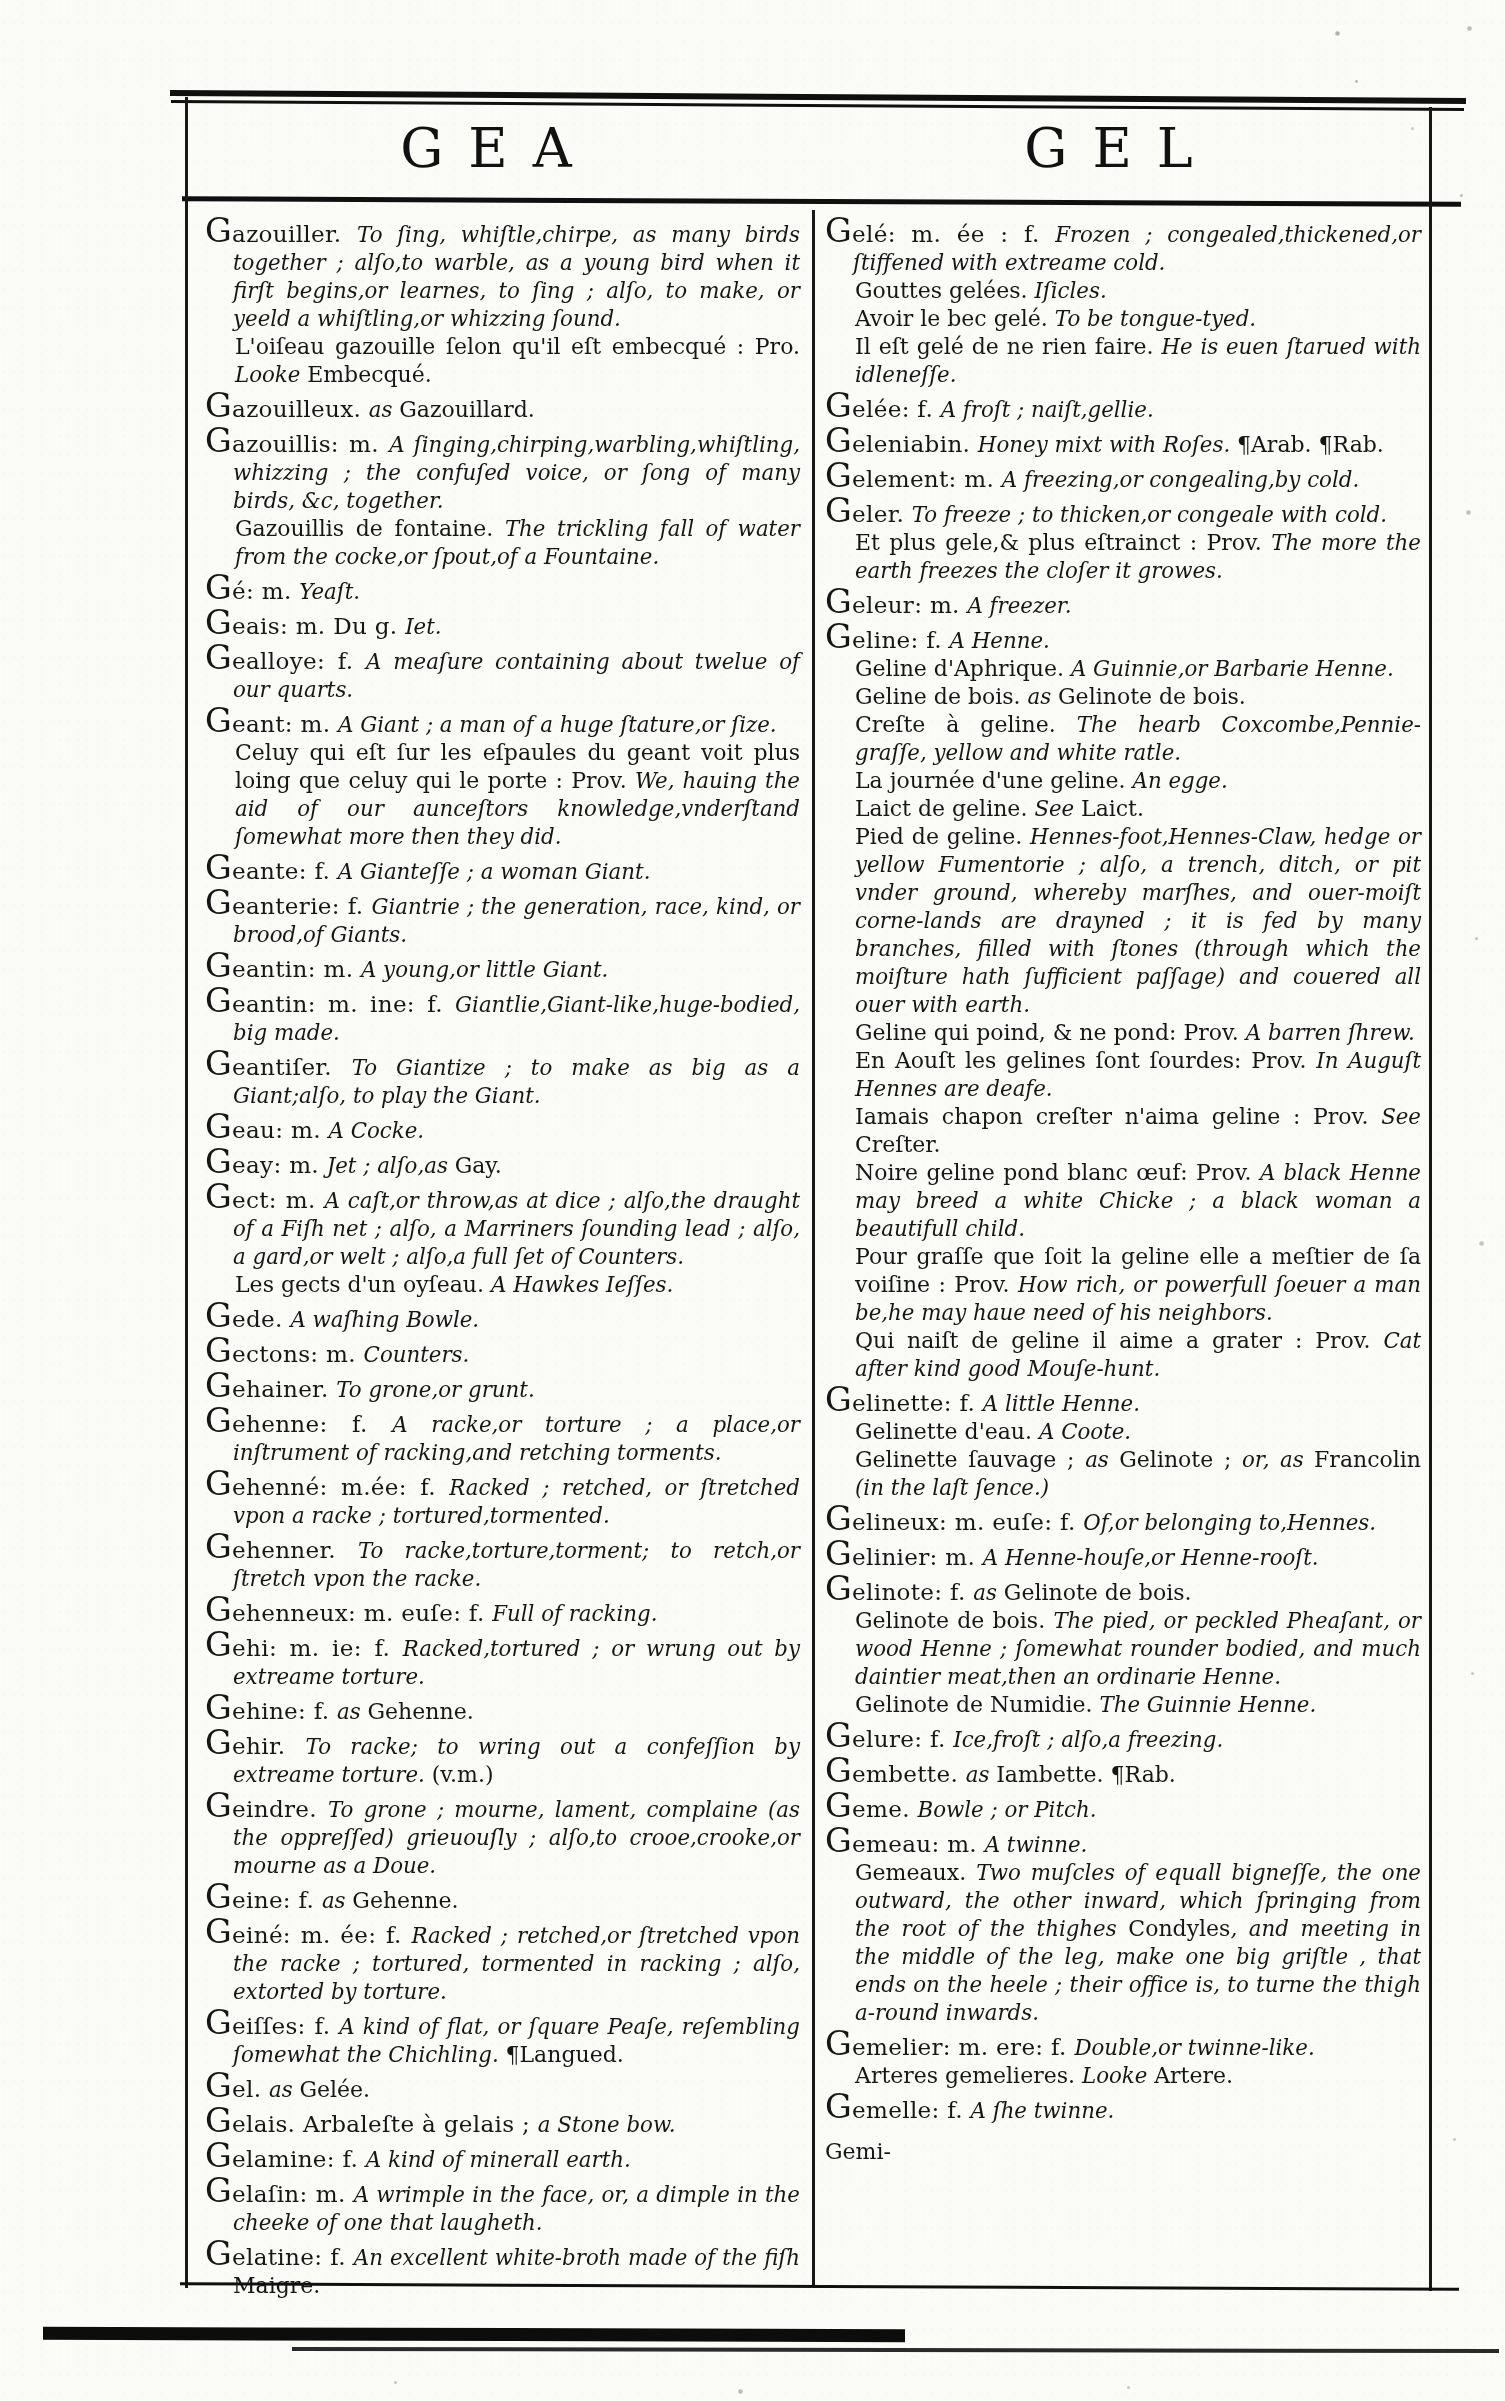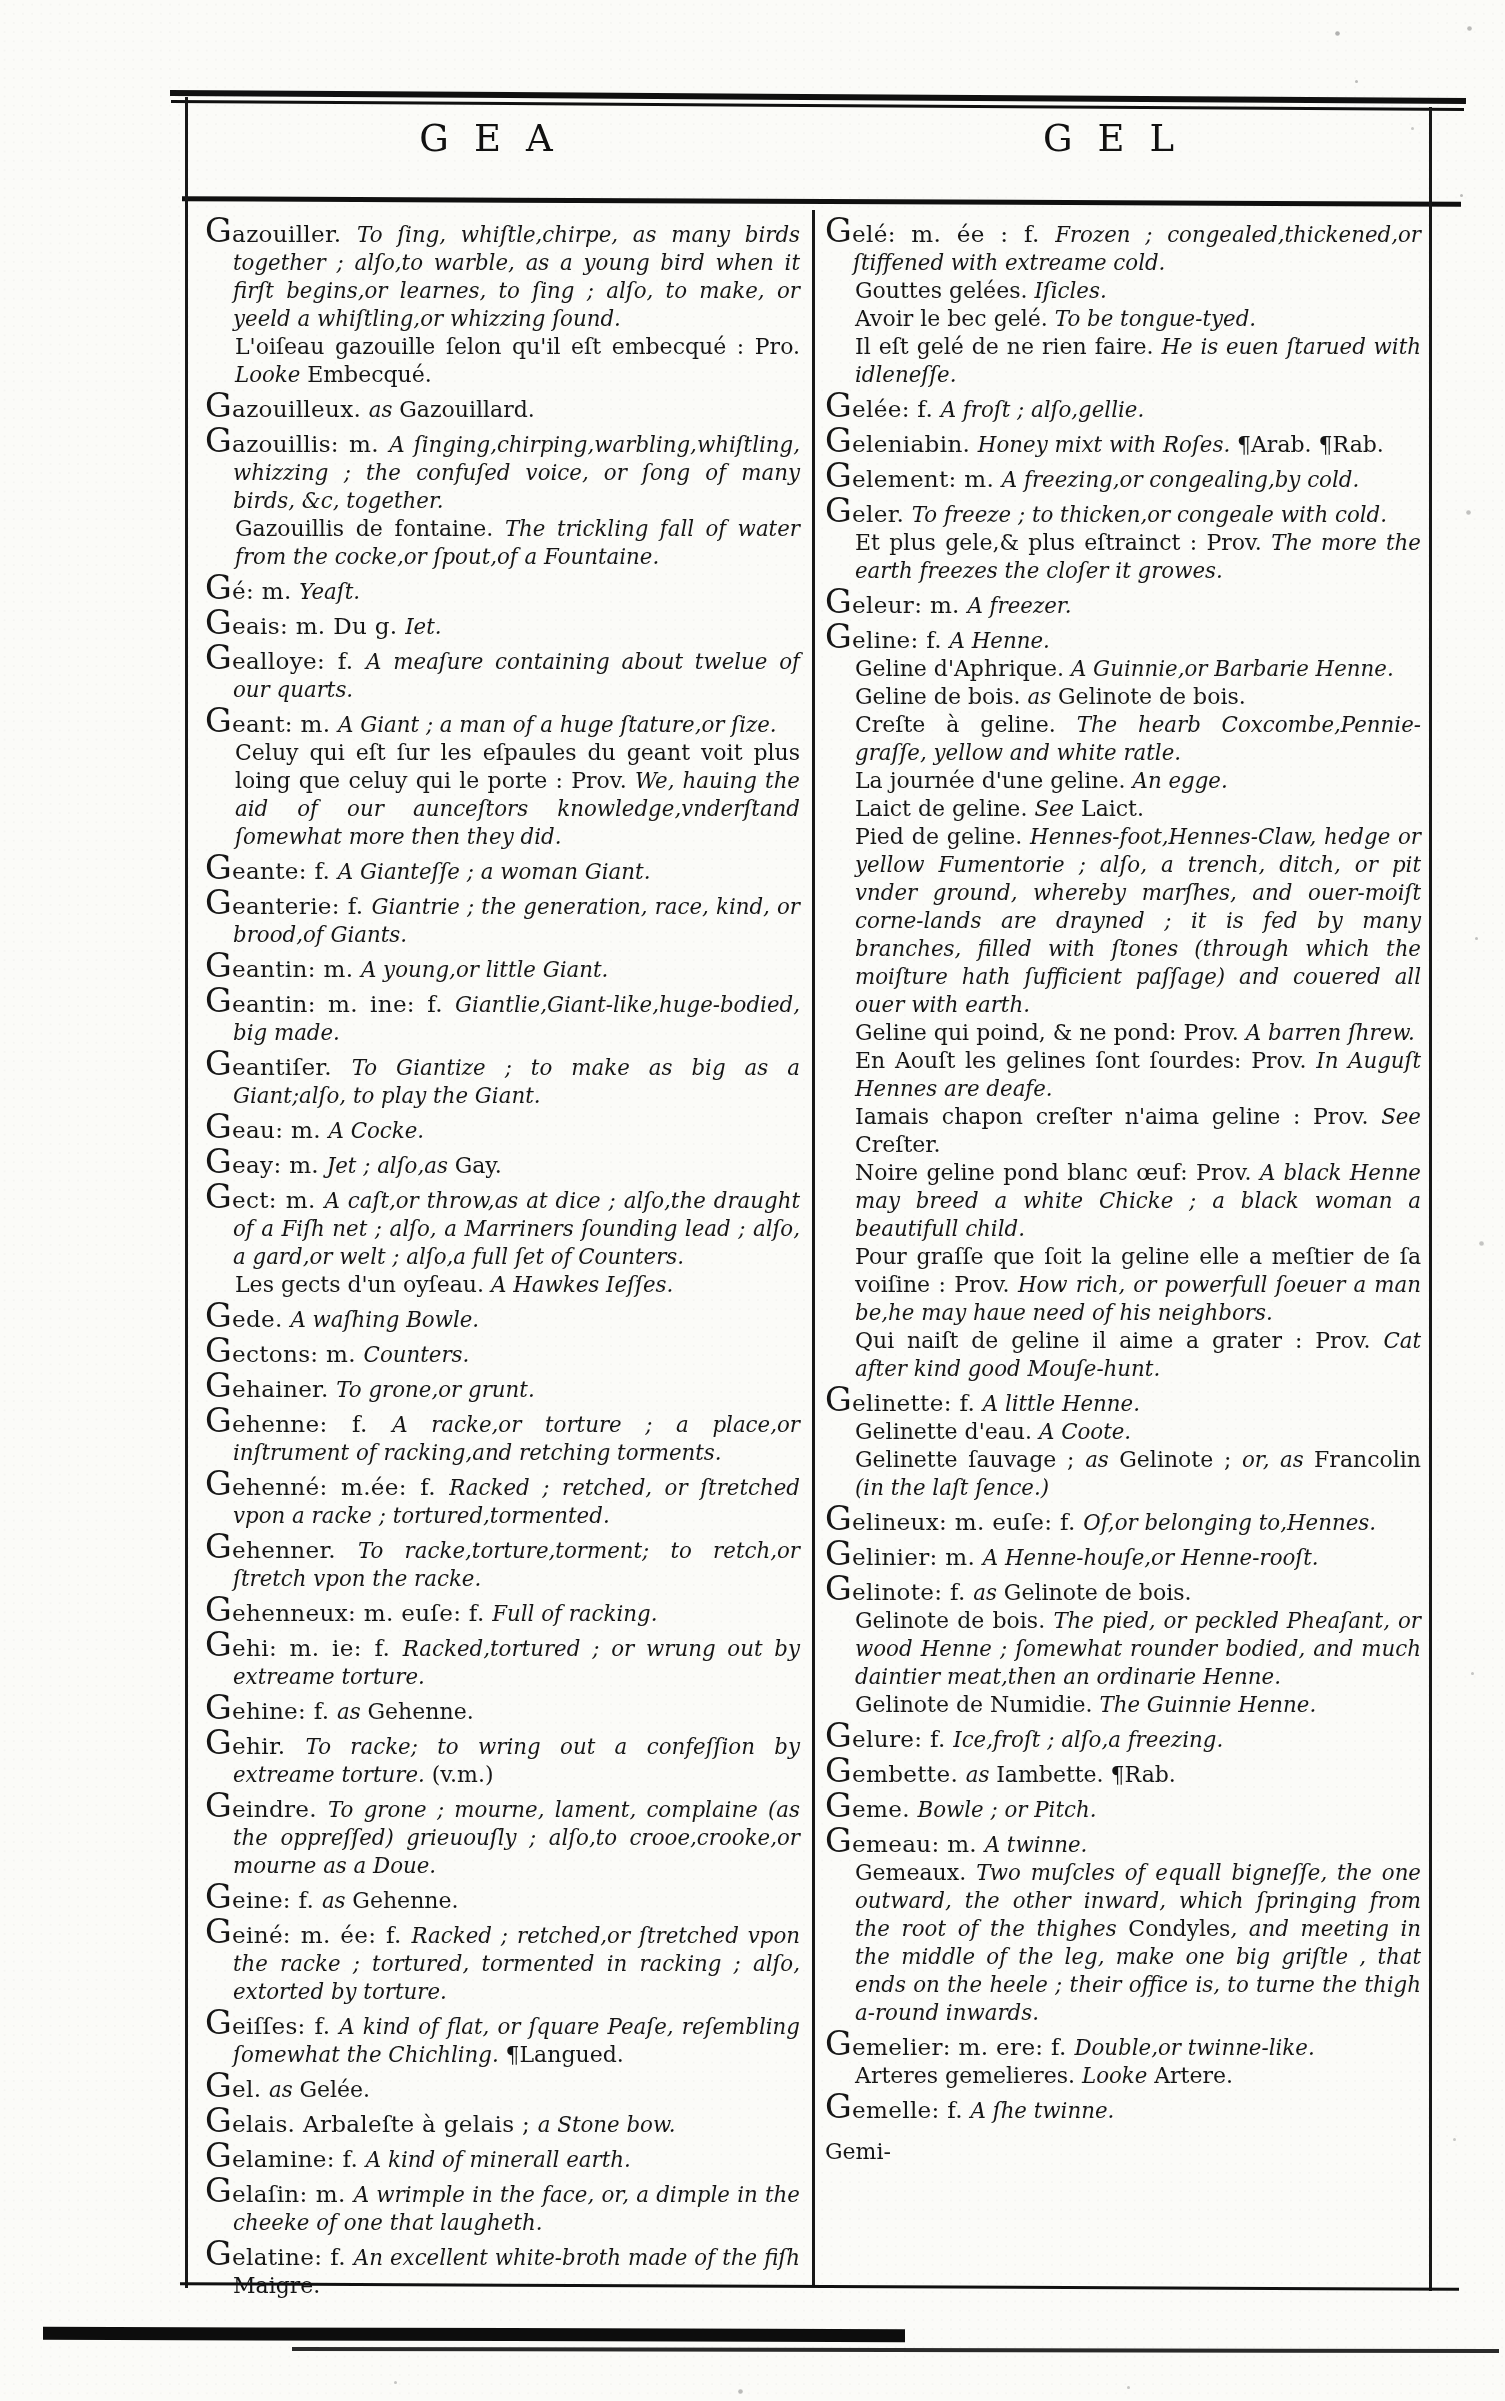--- a/index.html
+++ b/index.html
@@ -16,21 +16,21 @@
   .top-rule-a{left:170px;top:94px;width:1296px;height:5.8px;transform:rotate(0.35deg);}
   .top-rule-b{left:171px;top:104px;width:1293px;height:2.5px;transform:rotate(0.35deg);}
   .header-rule{left:182px;top:199px;width:1279px;height:5px;transform:rotate(0.25deg);}
   .bottom-frame-rule{left:180px;top:2285px;width:1279px;height:3.3px;transform:rotate(0.25deg);}
   .vline{position:absolute;width:2.5px;background:#181818;}
   .left-border{left:185px;top:97px;height:2191px;}
   .right-border{left:1429px;top:107px;height:2184px;}
   .column-divider{left:812px;top:210px;height:2077px;}
   .bottom-bar-a{position:absolute;left:43px;top:2328px;width:862px;height:13.4px;background:#0d0d0d;transform:rotate(0.15deg);}
   .bottom-bar-b{position:absolute;left:292px;top:2348px;width:1207px;height:4.2px;background:#2a2a2a;transform:rotate(0.1deg);}
-  .hdr{position:absolute;top:117px;font-size:37px;letter-spacing:25px;color:#111;}
+  .hdr{position:absolute;top:117px;font-size:54px;letter-spacing:25px;color:#111;}
   .hdr-left{left:185px;width:627px;text-align:center;}
   .hdr-right{left:812px;width:618px;text-align:center;}
   .col{position:absolute;top:214px;font-size:22px;line-height:28px;text-align:justify;}
   .col-left{left:205px;width:595px;}
   .col-right{left:825px;width:596px;}
   .col p{margin:0;}
   p.entry{padding-left:28px;text-indent:-28px;}
   p.sub{padding-left:30px;text-indent:0;}
   p.catch{padding-right:35px;margin-top:13.4px !important;}
   .i{font-style:italic;font-size:0.97em;}
@@ -107,21 +107,21 @@
       <p class="entry"><span class="r hw"><span class="cap">G</span>elais. Arbaleſte à gelais ; </span><span class="i">a Stone bow.</span></p>
       <p class="entry"><span class="r hw"><span class="cap">G</span>elamine: f. </span><span class="i">A kind of minerall earth.</span></p>
       <p class="entry"><span class="r hw"><span class="cap">G</span>elaſin: m. </span><span class="i">A wrimple in the face, or, a dimple in the cheeke of one that laugheth.</span></p>
       <p class="entry"><span class="r hw"><span class="cap">G</span>elatine: f. </span><span class="i">An excellent white-broth made of the fiſh </span><span class="r">Maigre.</span></p>
     </div>
   <div class="col col-right" id="col-right">
       <p class="entry"><span class="r hw"><span class="cap">G</span>elé: m. ée : f. </span><span class="i">Frozen ; congealed,thickened,or ſtiffened with extreame cold.</span></p>
       <p class="sub"><span class="r">Gouttes gelées. </span><span class="i">Iſicles.</span></p>
       <p class="sub"><span class="r">Avoir le bec gelé. </span><span class="i">To be tongue-tyed.</span></p>
       <p class="sub"><span class="r">Il eſt gelé de ne rien faire. </span><span class="i">He is euen ſtarued with idleneſſe.</span></p>
-      <p class="entry"><span class="r hw"><span class="cap">G</span>elée: f. </span><span class="i">A froſt ; alſo,gellie.</span></p>
+      <p class="entry"><span class="r hw"><span class="cap">G</span>elée: f. </span><span class="i">A froſt ; naiſt,gellie.</span></p>
       <p class="entry"><span class="r hw"><span class="cap">G</span>eleniabin. </span><span class="i">Honey mixt with Roſes. </span><span class="r">¶Arab. ¶Rab.</span></p>
       <p class="entry"><span class="r hw"><span class="cap">G</span>element: m. </span><span class="i">A freezing,or congealing,by cold.</span></p>
       <p class="entry"><span class="r hw"><span class="cap">G</span>eler. </span><span class="i">To freeze ; to thicken,or congeale with cold.</span></p>
       <p class="sub"><span class="r">Et plus gele,&amp; plus eſtrainct : Prov. </span><span class="i">The more the earth freezes the cloſer it growes.</span></p>
       <p class="entry"><span class="r hw"><span class="cap">G</span>eleur: m. </span><span class="i">A freezer.</span></p>
       <p class="entry"><span class="r hw"><span class="cap">G</span>eline: f. </span><span class="i">A Henne.</span></p>
       <p class="sub"><span class="r">Geline d'Aphrique. </span><span class="i">A Guinnie,or Barbarie Henne.</span></p>
       <p class="sub"><span class="r">Geline de bois. </span><span class="i">as </span><span class="r">Gelinote de bois.</span></p>
       <p class="sub"><span class="r">Creſte à geline. </span><span class="i">The hearb Coxcombe,Pennie-graſſe, yellow and white ratle.</span></p>
       <p class="sub"><span class="r">La journée d'une geline. </span><span class="i">An egge.</span></p>

